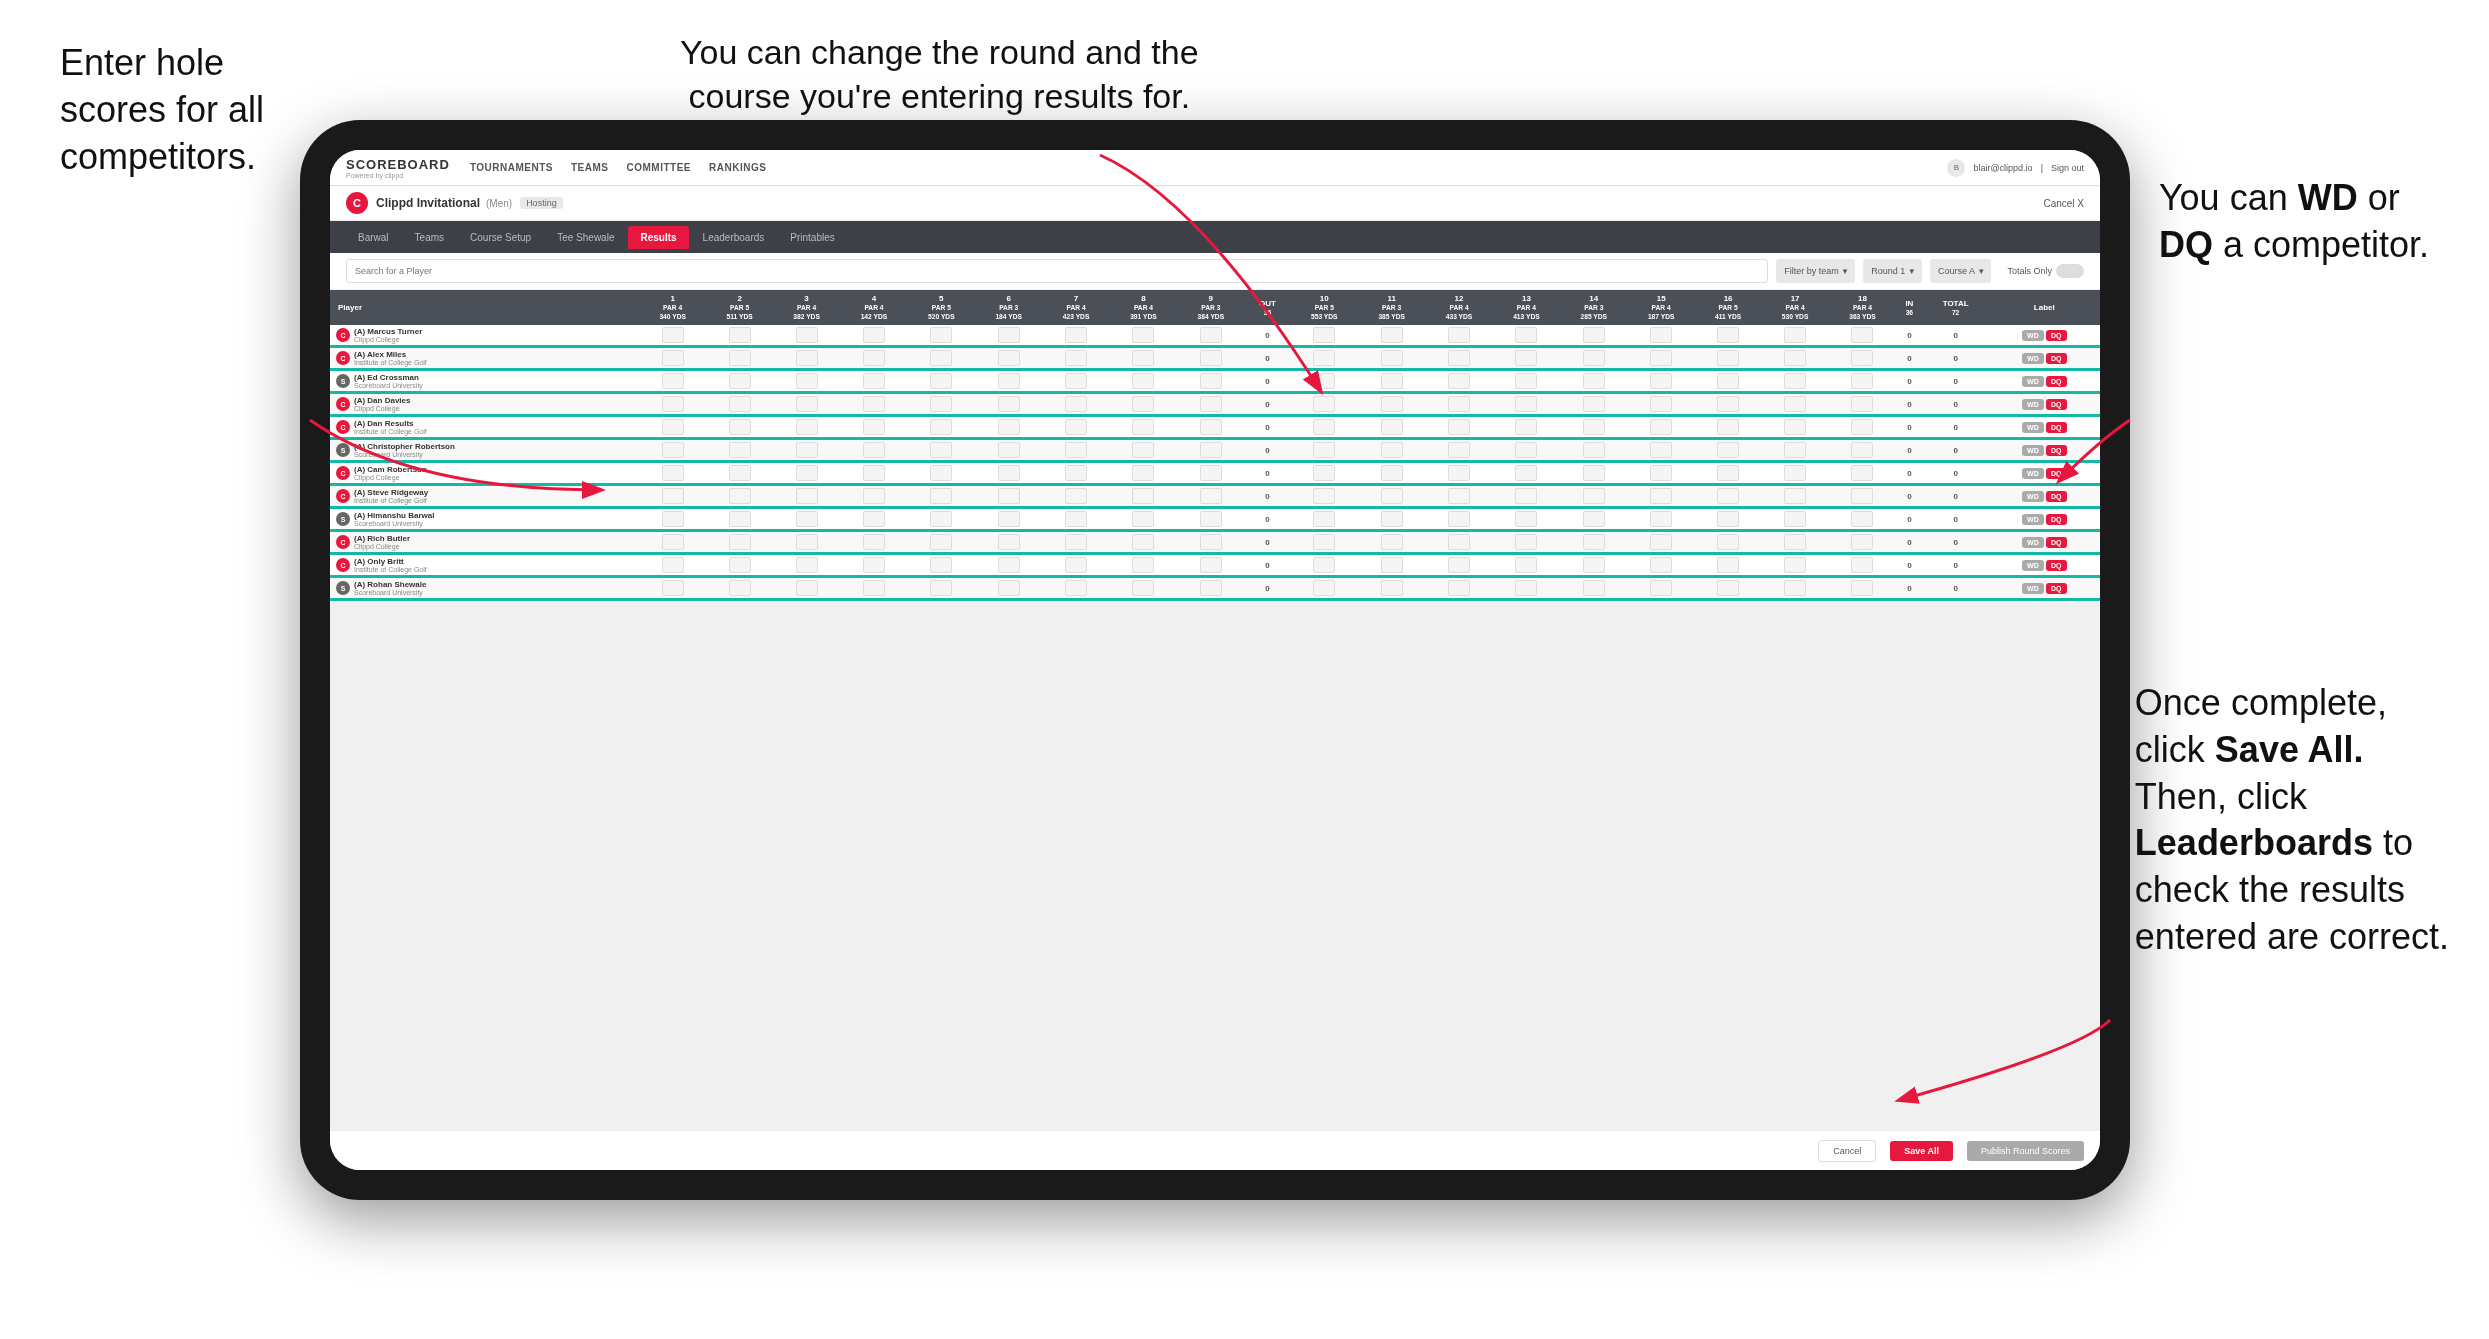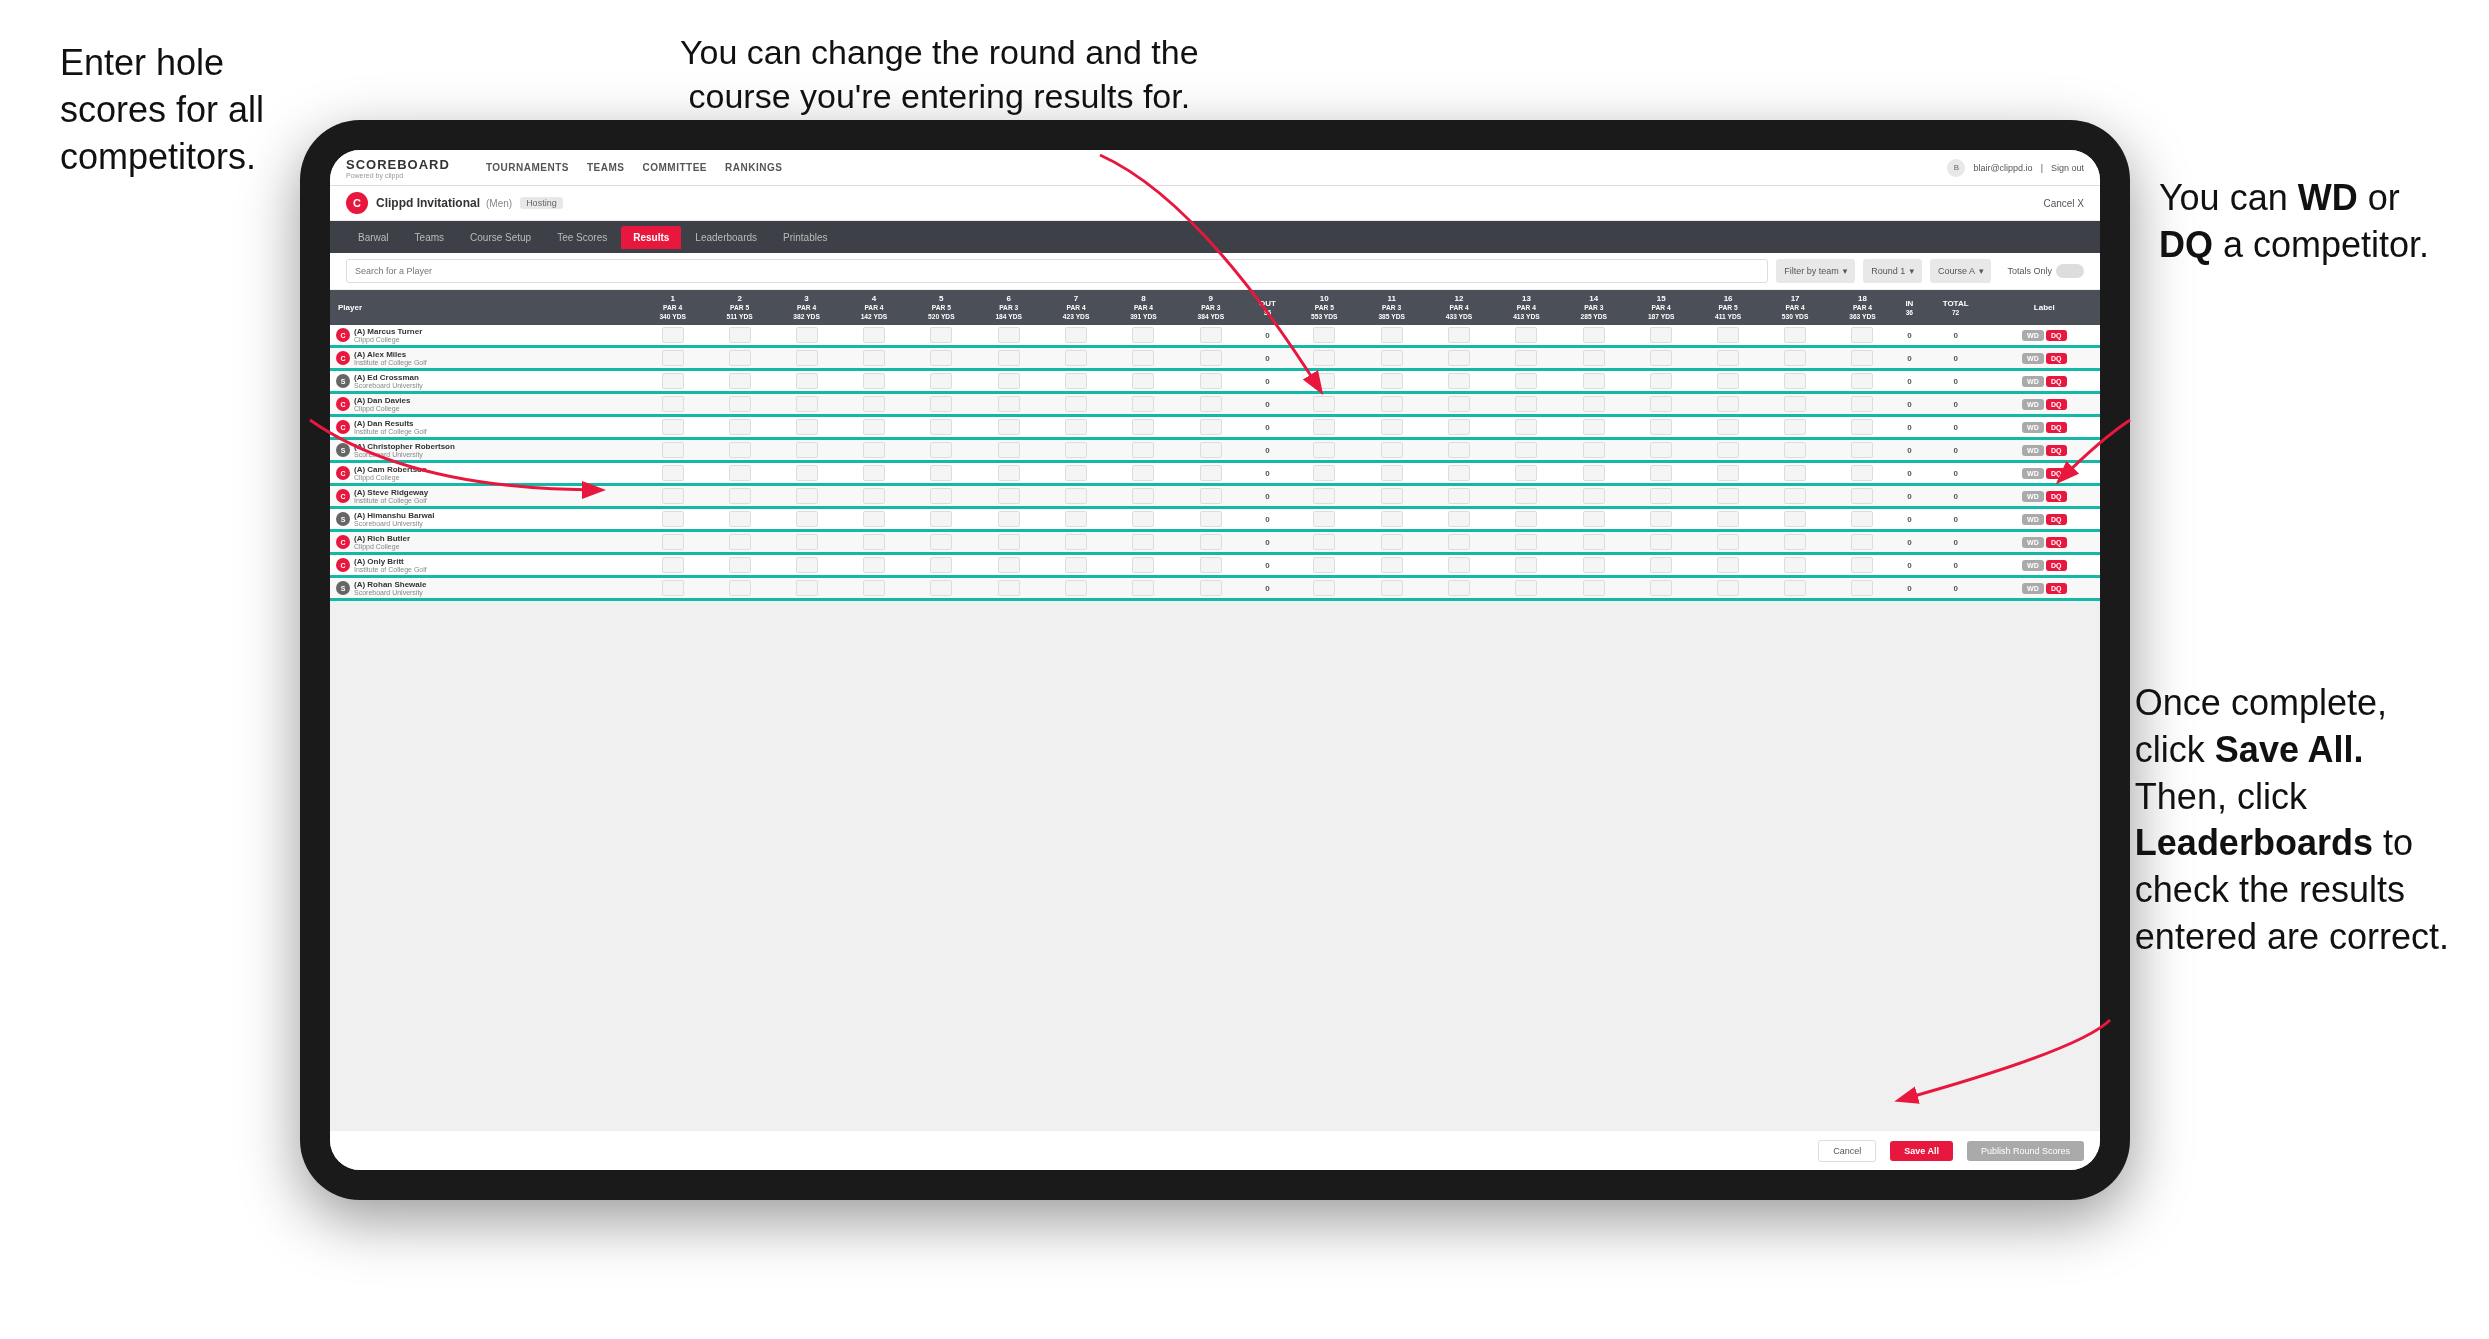--- a/index.html
+++ b/index.html
@@ -47,21 +47,20 @@
     }
 
     
     .app-topnav {
       background: #ffffff;
       height: 36px;
       display: flex;
       align-items: center;
       padding: 0 16px;
       border-bottom: 1px solid #ddd;
-      gap: 16px;
     }
 
     .scoreboard-logo {
       display: flex;
       flex-direction: column;
       margin-right: 20px;
     }
 
     .scoreboard-logo .logo-main {
       font-size: 13px;
@@ -437,21 +436,21 @@
       <span class="tournament-name">Clippd Invitational</span>
       <span class="tournament-type">(Men)</span>
       <span class="hosting-badge">Hosting</span>
       <span class="cancel-btn">Cancel X</span>
     </div>
 
     <div class="sub-nav">
       <div class="sub-nav-tab">Barwal</div>
       <div class="sub-nav-tab">Teams</div>
       <div class="sub-nav-tab">Course Setup</div>
-      <div class="sub-nav-tab">Tee Scores</div>
+      <div class="sub-nav-tab">Tee Shewale</div>
       <div class="sub-nav-tab active">Results</div>
       <div class="sub-nav-tab">Leaderboards</div>
       <div class="sub-nav-tab">Printables</div>
     </div>
 
     <div class="filter-bar">
       <input type="text" class="search-input" placeholder="Search for a Player" style="">
       <div class="filter-select-pill">
         <span>Filter by team</span>
         <span>▾</span>

